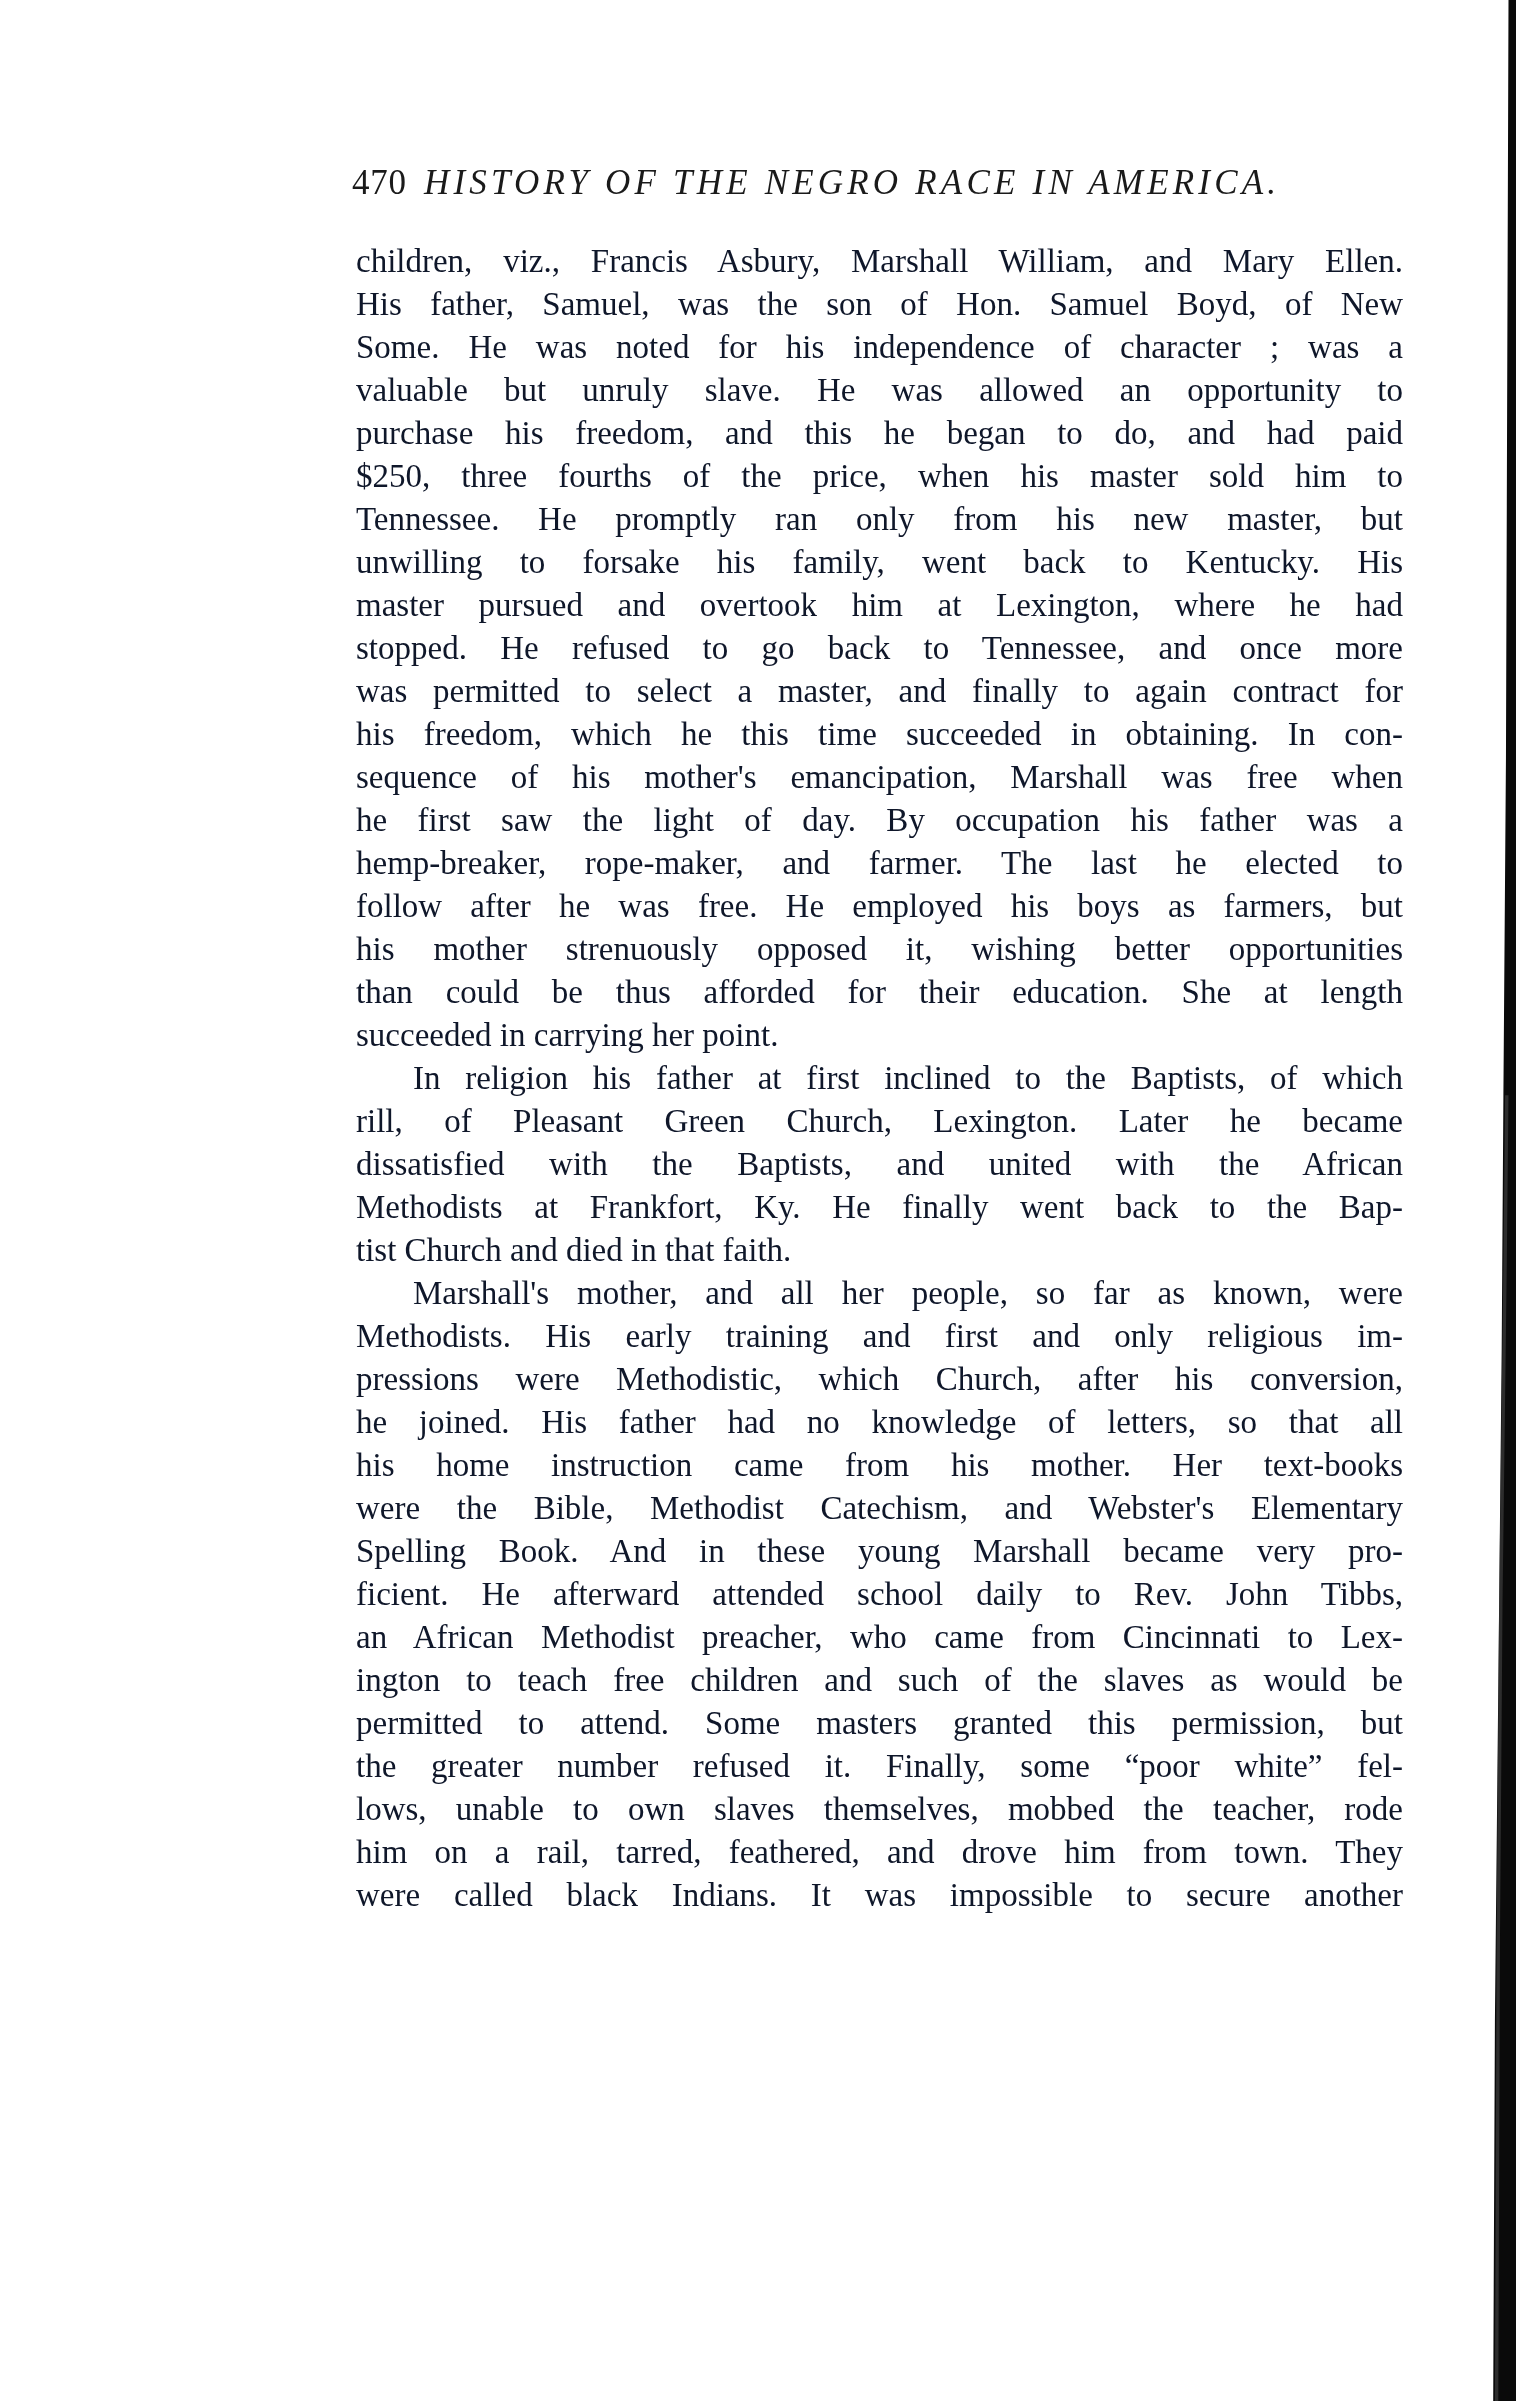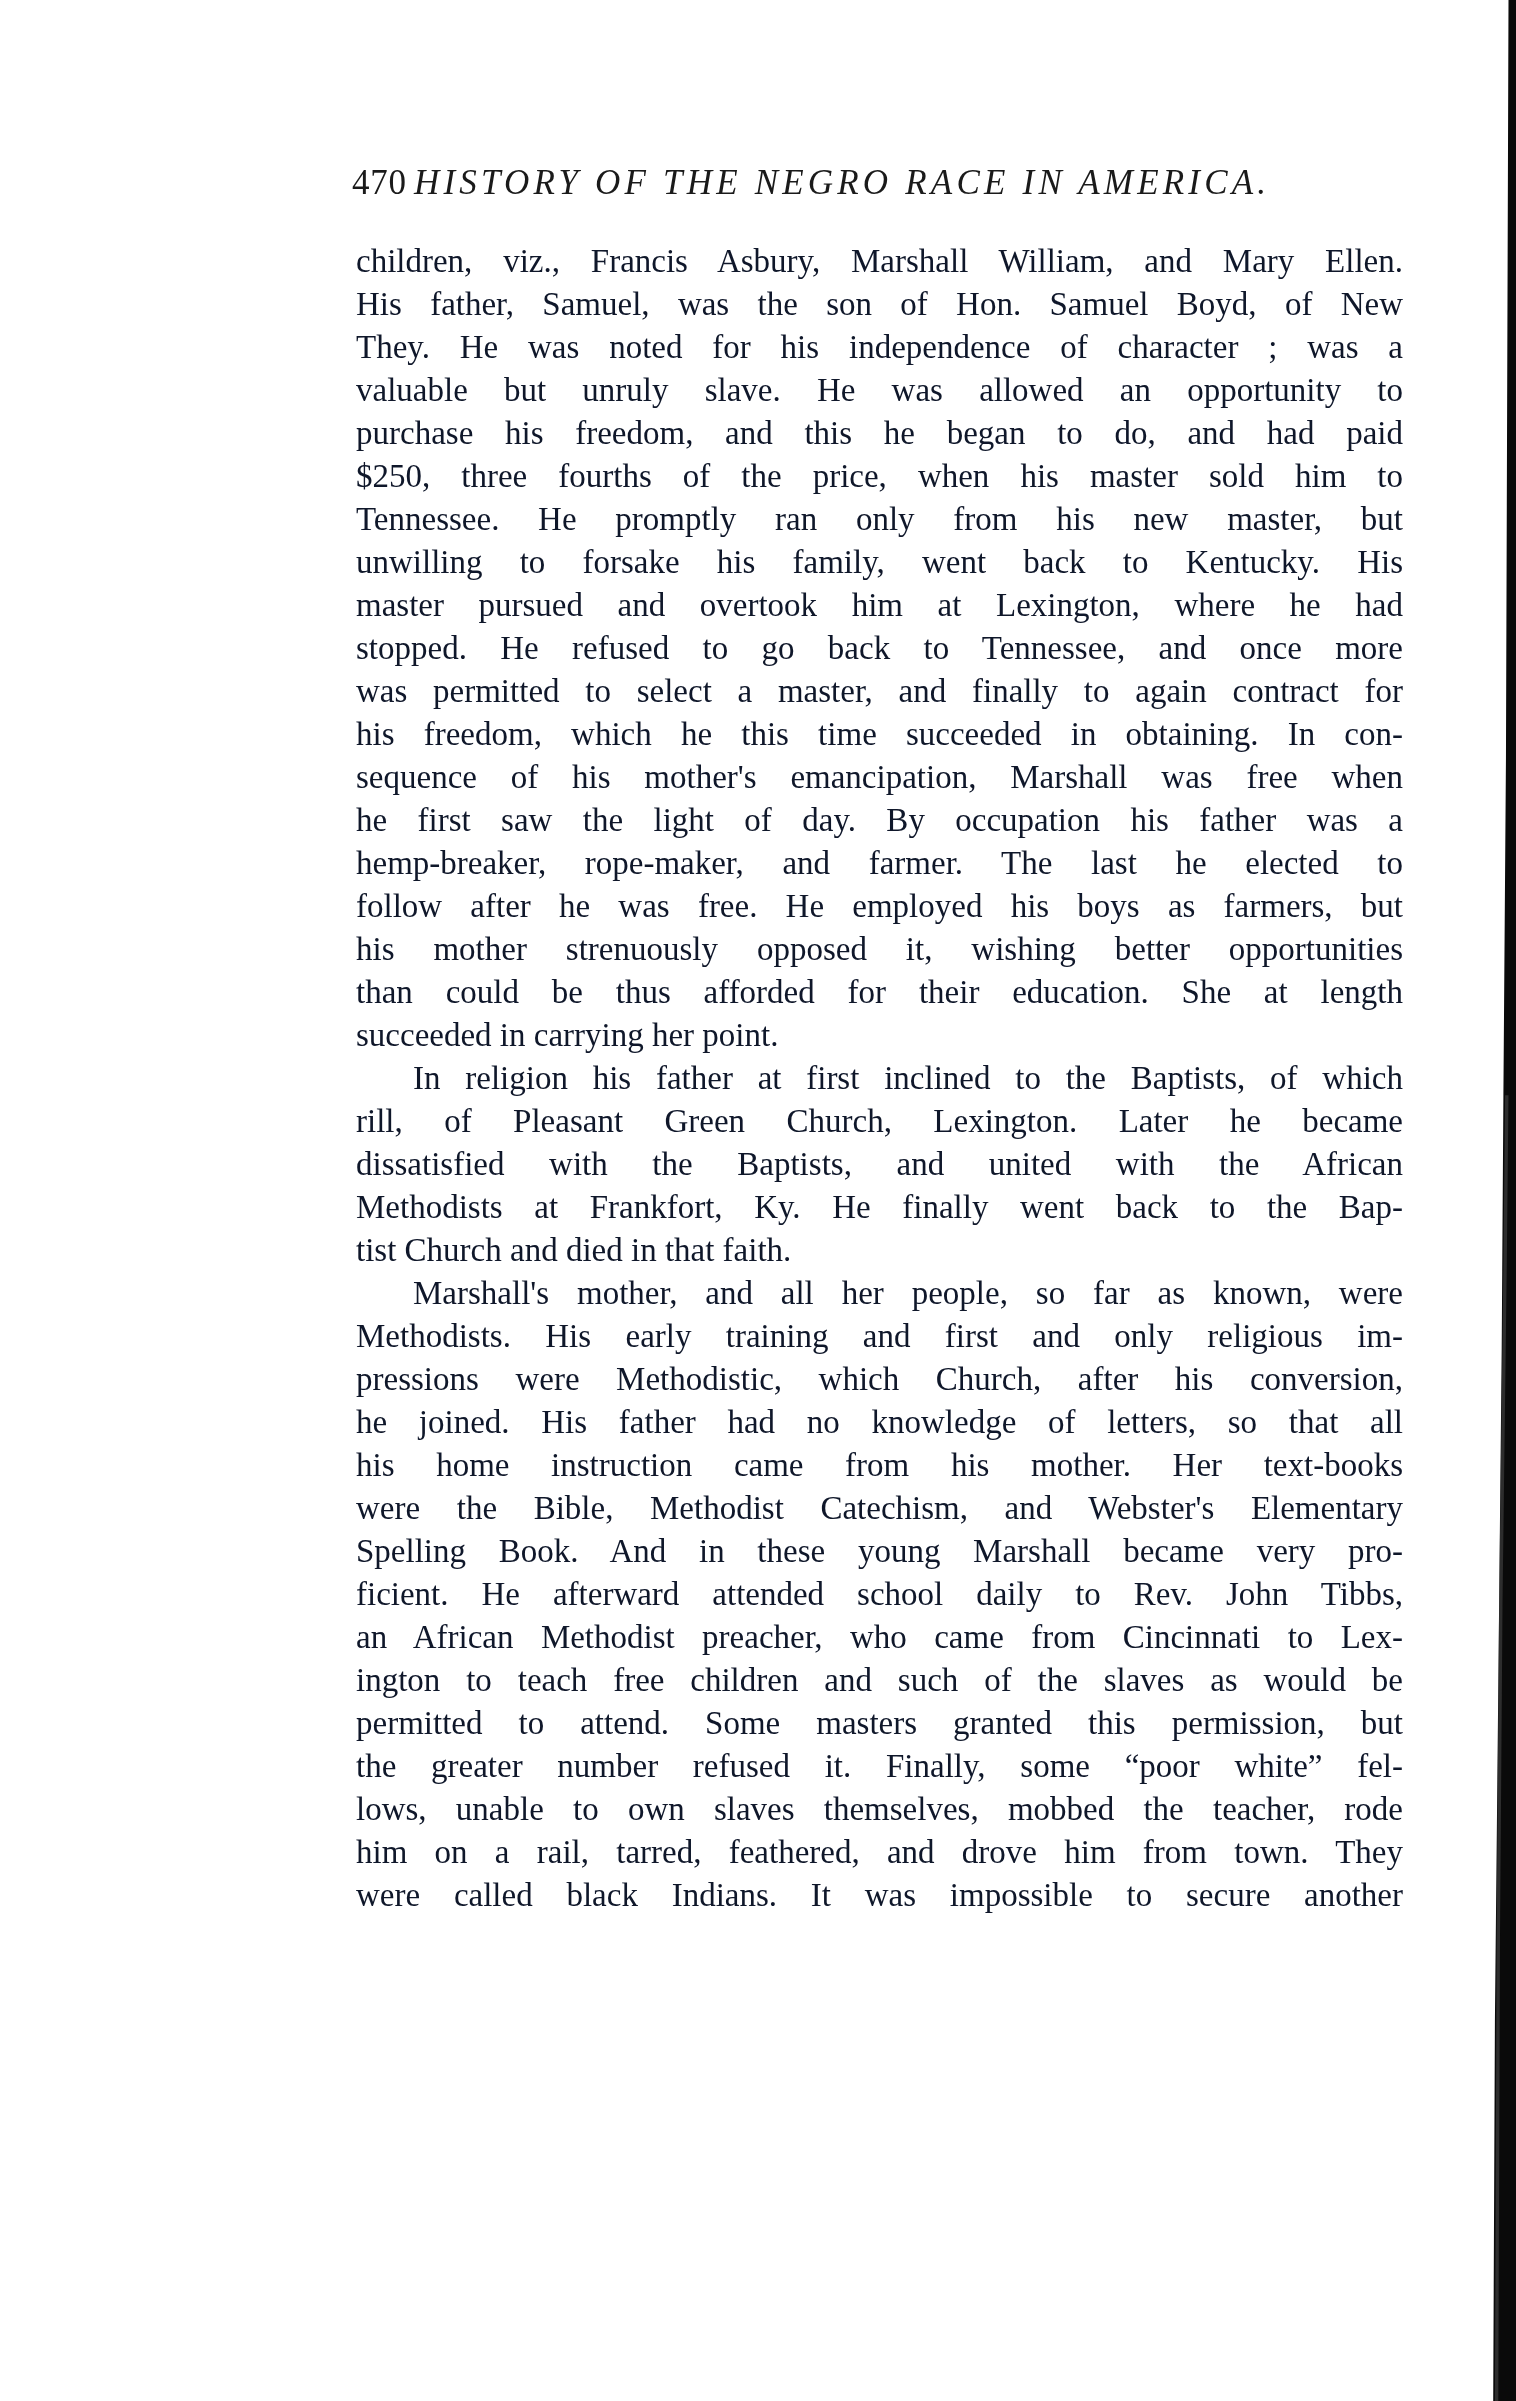--- a/index.html
+++ b/index.html
@@ -1,38 +1,38 @@
 <!DOCTYPE html>
 <html style="font-size:13.5px"><head>
 <meta charset="utf-8">
 <style>
   html, body { margin:0; padding:0; background:#ffffff; }
   body { width:1517px; height:2401px; position:relative; overflow:hidden; }
   .page { position:absolute; left:0; top:0; width:1517px; height:2401px; background:#fff; }
   .header { position:absolute; left:352px; top:163px; white-space:nowrap; font-family:"Liberation Serif", serif; color:#1a1a1a; font-size:35px; }
   .header .pn { font-style:normal; letter-spacing:0.8px; }
-  .header .rt { font-style:italic; letter-spacing:4.2px; margin-left:7px; }
+  .header .rt { font-style:italic; letter-spacing:4.2px; margin-left:17px; }
   .body-text { position:absolute; left:356px; top:240px; width:1047px; font-family:"Liberation Serif", serif; font-size:33px; line-height:43px; color:#0f172a; }
   .line { display:block; white-space:nowrap; text-align:justify; text-align-last:justify; height:43px; }
   .line.last { text-align-last:left; }
   .line.indent { padding-left:57px; }
   .edge { position:absolute; top:0; right:0; width:34px; height:2401px; }
 </style>
 </head>
 <body>
 
 <div class="page">
   <div class="header">
     <span class="pn">470</span><span class="rt">HISTORY OF THE NEGRO RACE IN AMERICA.</span>
   </div>
 
   <div class="body-text" id="body-text">
       <span class="line">children, viz., Francis Asbury, Marshall William, and Mary Ellen.</span>
       <span class="line">His father, Samuel, was the son of Hon. Samuel Boyd, of New</span>
-      <span class="line">They. He was noted for his independence of character ; was a</span>
+      <span class="line">Some. He was noted for his independence of character ; was a</span>
       <span class="line">valuable but unruly slave. He was allowed an opportunity to</span>
       <span class="line">purchase his freedom, and this he began to do, and had paid</span>
       <span class="line">$250, three fourths of the price, when his master sold him to</span>
       <span class="line">Tennessee. He promptly ran only from his new master, but</span>
       <span class="line">unwilling to forsake his family, went back to Kentucky. His</span>
       <span class="line">master pursued and overtook him at Lexington, where he had</span>
       <span class="line">stopped. He refused to go back to Tennessee, and once more</span>
       <span class="line">was permitted to select a master, and finally to again contract for</span>
       <span class="line">his freedom, which he this time succeeded in obtaining. In con-</span>
       <span class="line">sequence of his mother's emancipation, Marshall was free when</span>

